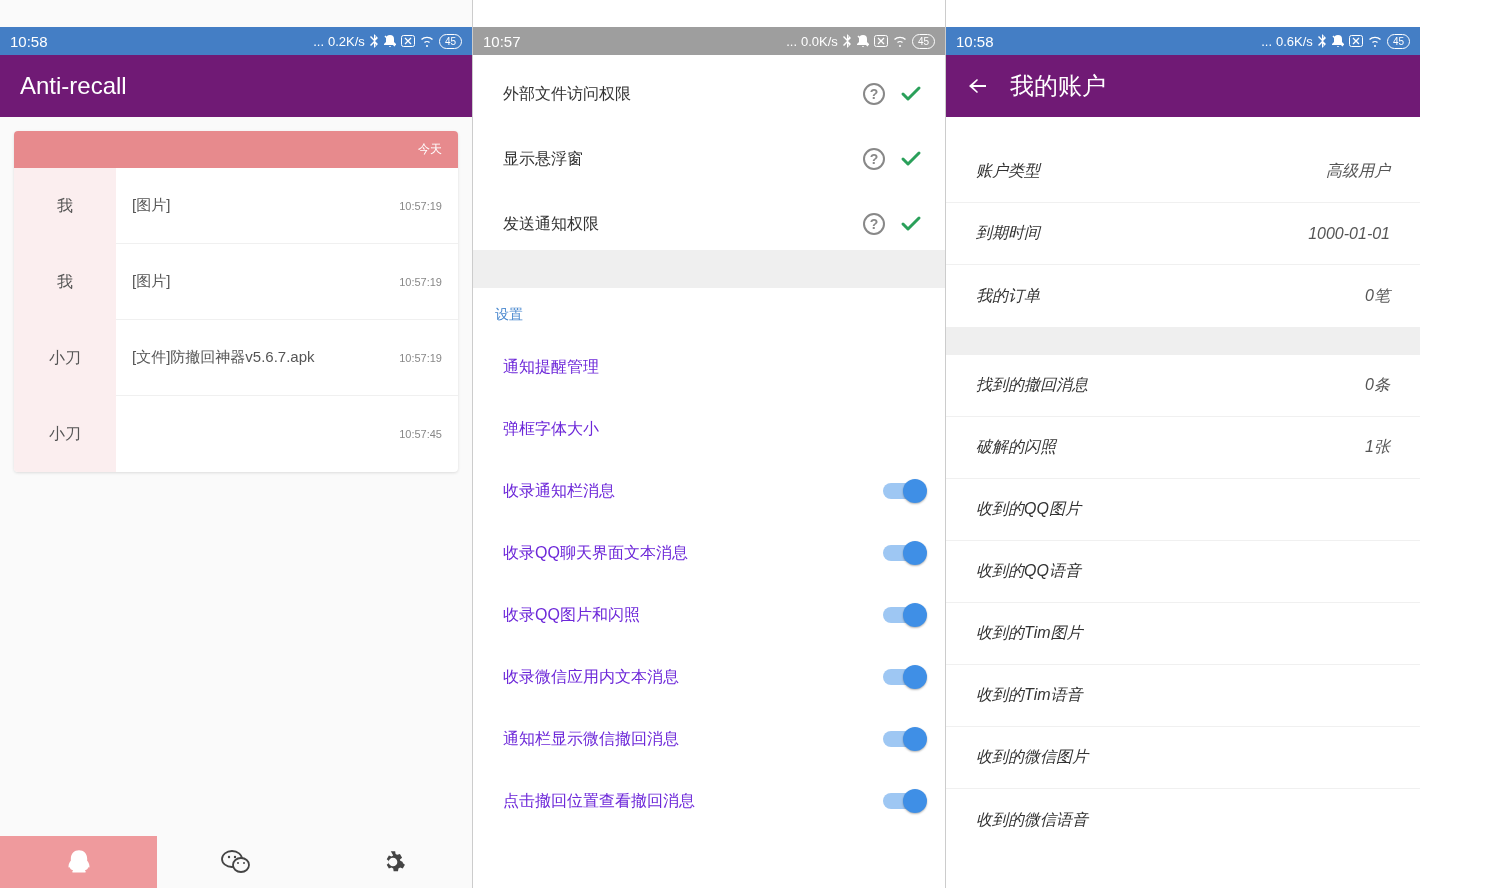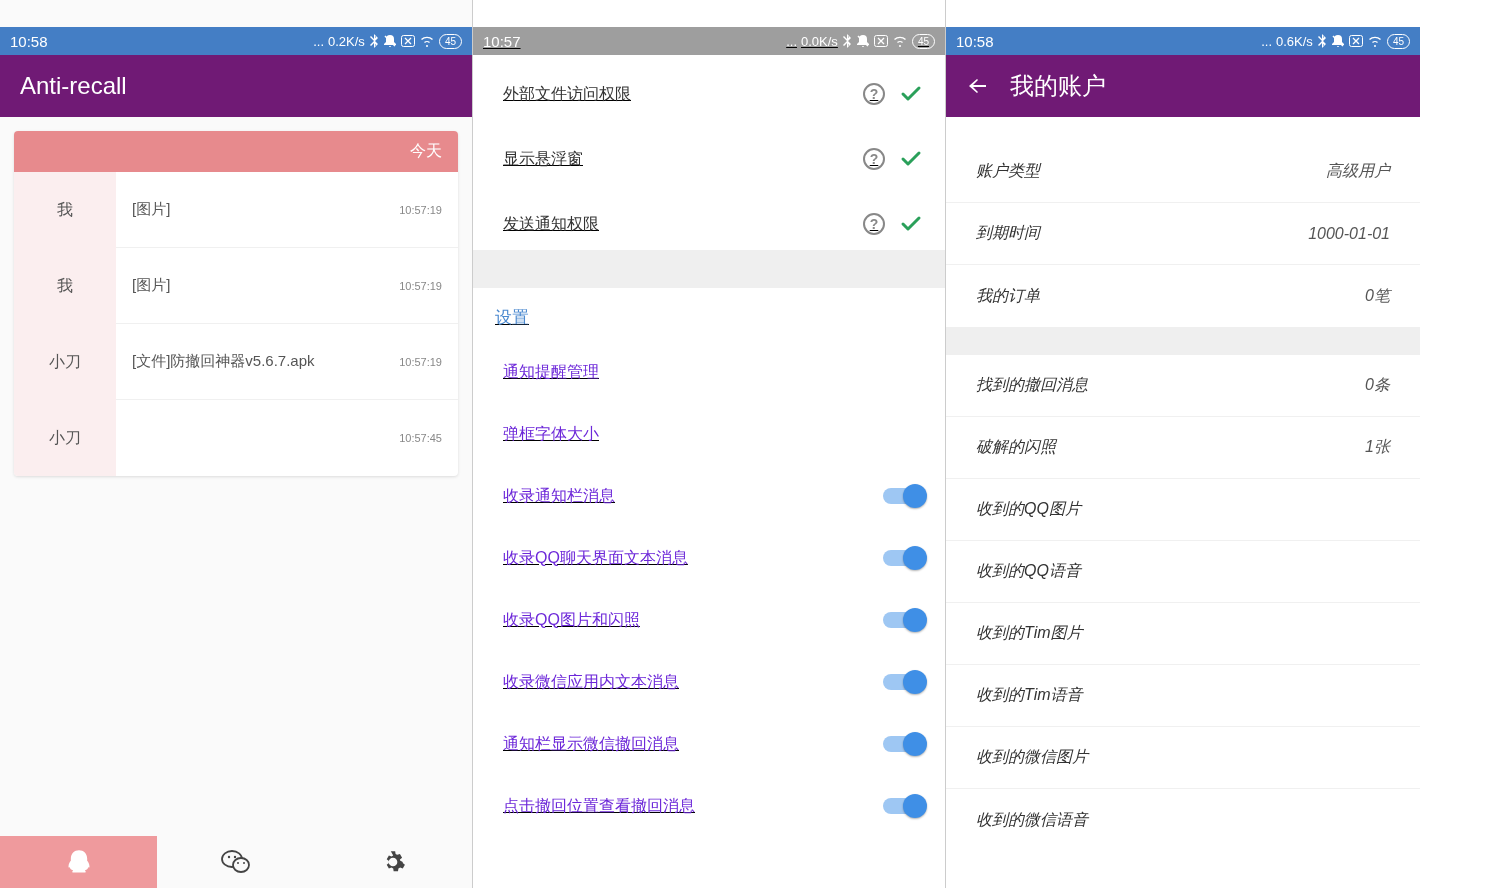--- a/index.html
+++ b/index.html
@@ -1,57 +1,57 @@
 <!DOCTYPE html>
 <html><head>
 <meta charset="utf-8">
 <style>
   * { margin: 0; padding: 0; box-sizing: border-box; font-family: -apple-system, "Helvetica Neue", Arial, "PingFang SC", "Microsoft YaHei", sans-serif; }
   body { display: flex; width: 1500px; height: 888px; background: #fff; }
   .pane { position: relative; overflow: hidden; display: flex; flex-direction: column; }
   .pane1 { width: 473px; background: #fafafa; }
-  .pane2 { width: 473px; background: #fff; text-decoration: underline; }
+  .pane2 { width: 473px; background: #fff; }
   .pane3 { width: 474px; background: #fff; }
   .pane1, .pane2 { border-right: 1px solid #ccc; }
 
   
   .status-bar { height: 28px; display: flex; align-items: center; justify-content: space-between; padding: 0 10px; color: #fff; font-size: 15px; margin-top: 27px; }
   .status-right { display: flex; align-items: center; gap: 4px; font-size: 13px; }
   .pane1 .status-bar { background: #447ec5; }
   .pane2 .status-bar { background: #9e9e9e; color: #fff; }
   .pane3 .status-bar { background: #447ec5; }
 
   .sb-text { font-weight: 400; }
 
   
   .appbar { background: #701a75; color: #fff; height: 62px; display: flex; align-items: center; padding: 0 20px; font-size: 24px; font-weight: 500; }
   .appbar .back { margin-right: 20px; display: inline-flex; }
 
   
   .p1-content { flex: 1; display: flex; flex-direction: column; padding: 14px; }
   .card { background: #fff; border-radius: 4px; box-shadow: 0 1px 3px rgba(0,0,0,0.12); display: flex; flex-direction: column; overflow: hidden; }
-  .card-header { background: #e78a8d; color: #fff; text-align: right; padding: 10px 16px; font-size: 16px; }
+  .card-header { background: #e78a8d; color: #fff; text-align: right; padding: 10px 16px; font-size: 12px; }
   .msg-row { display: flex; align-items: center; height: 76px; }
   .msg-sender { width: 102px; text-align: center; color: #555; font-size: 16px; background: #fbeeef; height: 100%; display:flex; align-items:center; justify-content:center; }
   .msg-body { flex: 1; display: flex; align-items: center; justify-content: space-between; padding: 0 16px; color: #555; font-size: 15px; height:100%; border-bottom: 1px solid #f0f0f0; }
   .msg-row:last-child .msg-body { border-bottom: none; }
   .msg-time { color: #888; font-size: 11px; }
   .card-space { flex: 1; background: #fff; }
 
   .tabbar { height: 52px; display: flex; }
   .tab { flex: 1; display: flex; align-items: center; justify-content: center; }
   .tab.active { background: #ef9a9d; }
   .tab svg { fill: #444; }
   .tab.active svg { fill: #fff; }
 
   
   .perm-row { display: flex; align-items: center; justify-content: space-between; padding: 14px 22px 14px 30px; font-size: 16px; color: #333; margin-top: 13px; }
   .perm-icons { display: flex; align-items: center; gap: 14px; }
   .divider { height: 38px; background: #efefef; }
-  .section-title { color: #4b89cf; font-size: 17px; font-weight: 500; padding: 18px 22px 12px; }
+  .section-title { color: #4b89cf; font-size: 14px; font-weight: 500; padding: 18px 22px 12px; }
   .setting-row { display: flex; align-items: center; justify-content: space-between; padding: 18px 22px 18px 30px; font-size: 16px; color: #6d28d9; min-height: 62px; }
 
   .toggle { width: 40px; height: 16px; background: #9ec7f3; border-radius: 10px; position: relative; }
   .toggle::after { content: ""; position: absolute; right: -4px; top: -4px; width: 24px; height: 24px; background: #3f8fe6; border-radius: 50%; box-shadow: 0 1px 2px rgba(0,0,0,0.3); }
 
   .help-icon { width: 22px; height: 22px; border: 2px solid #888; border-radius: 50%; display:flex; align-items:center; justify-content:center; color:#888; font-size:14px; font-weight:600; }
 
   
   .acct-row { display: flex; align-items: center; justify-content: space-between; padding: 0 30px; height: 62px; font-size: 16px; color: #333; border-bottom: 1px solid #f0f0f0; font-style: italic; }
   .acct-row:last-child { border-bottom: none; }

